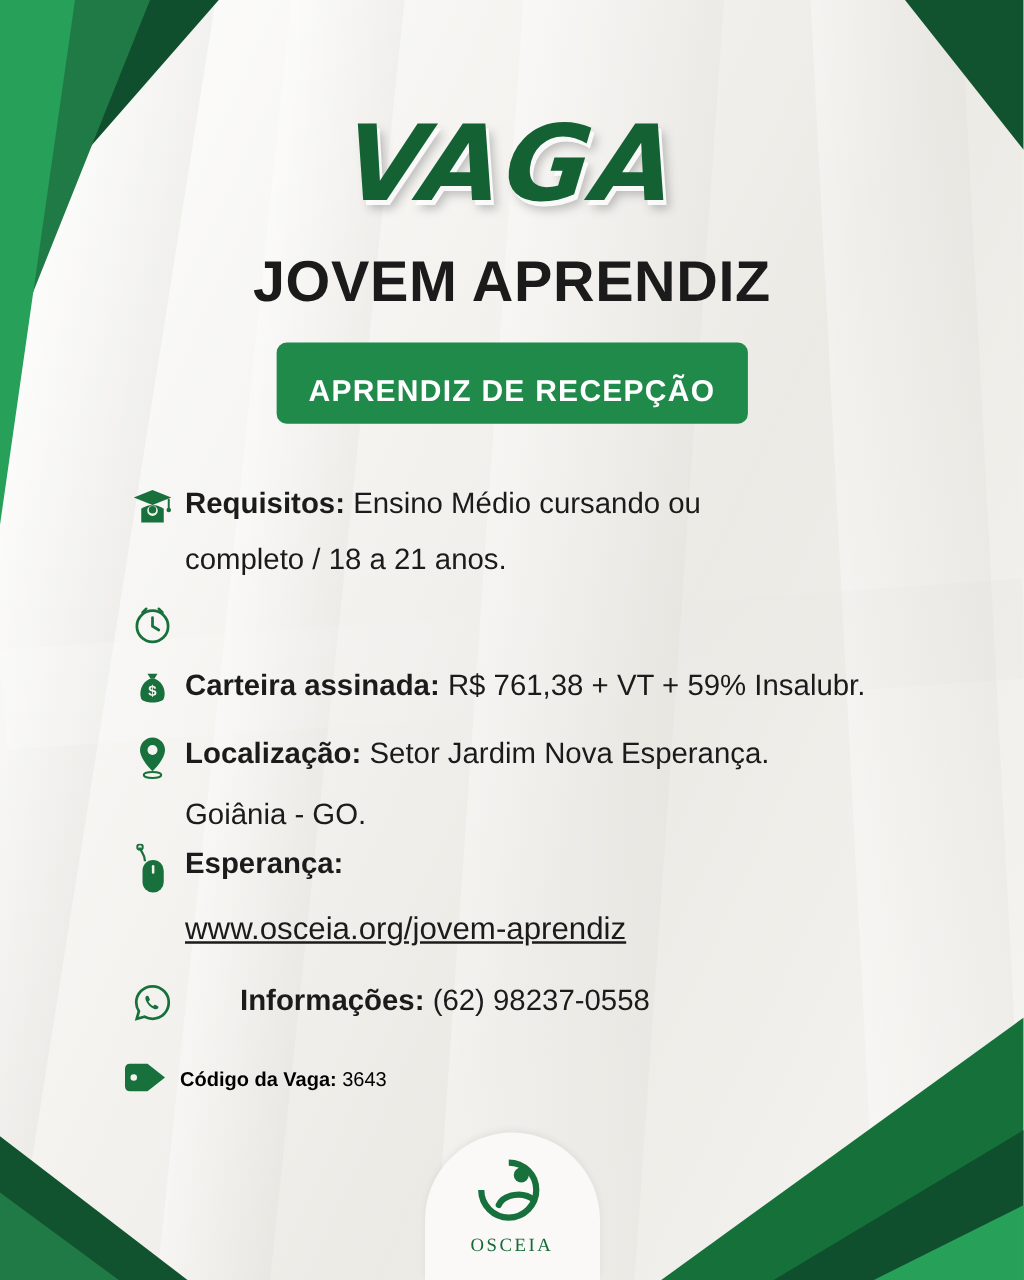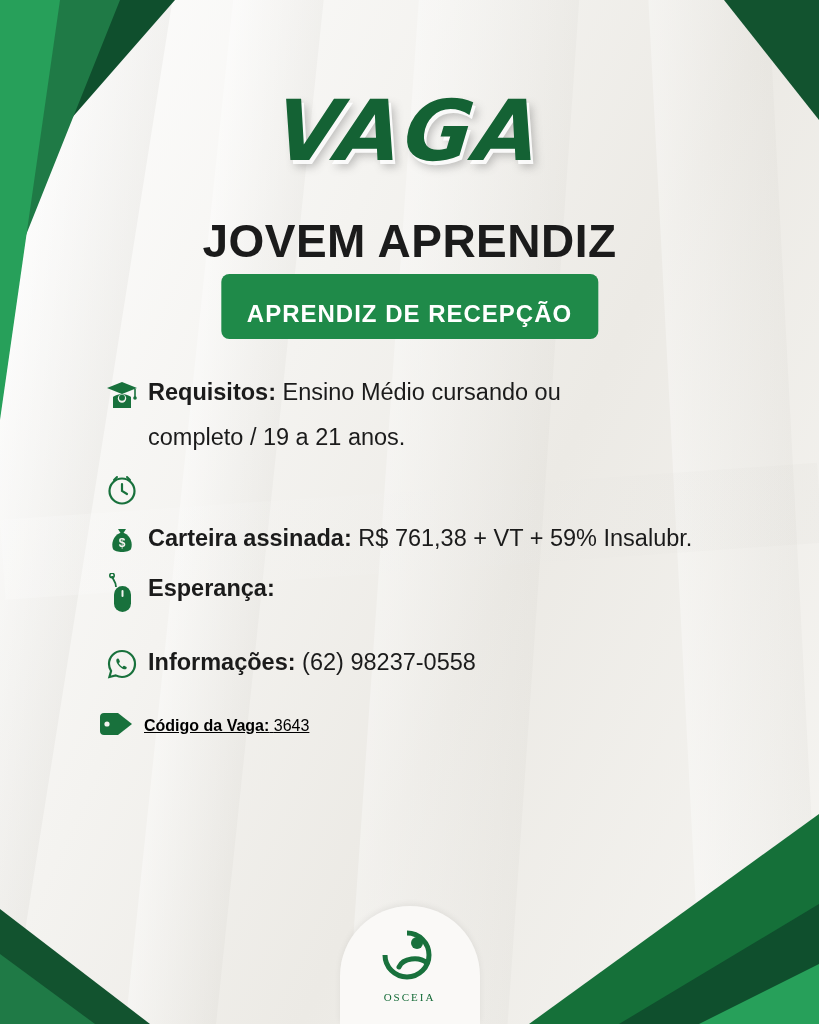--- a/index.html
+++ b/index.html
@@ -110,41 +110,40 @@
     position: absolute;
     top: 198px;
     left: 0;
     width: 819px;
     text-align: center;
     font-family: "Liberation Sans", sans-serif;
     font-weight: 700;
     font-size: 46px;
     letter-spacing: 0.5px;
     color: #1b1b1b;
-    margin-top: 16px;
   }
 
   .badge {
     position: absolute;
     top: 274px;
     left: 50%;
     transform: translateX(-50%);
     background: #1f8a49;
     color: #ffffff;
     font-weight: 700;
     font-size: 24px;
     letter-spacing: 1px;
     padding: 26px 26px 11px 26px;
     border-radius: 8px;
     white-space: nowrap;
   }
 
   .lines {
     position: absolute;
-    top: 375px;
+    top: 385px;
     left: 96px;
     width: 690px;
   }
 
   .row {
     display: flex;
     align-items: flex-start;
     margin-bottom: 14px;
   }
   .row .ico {
@@ -174,42 +173,41 @@
   .link {
     color: #1b1b1b;
     text-decoration: underline;
     font-size: 25px;
   }
 
   .code-row {
     display: flex;
     align-items: center;
     margin-top: 26px;
-    text-decoration: underline;
   }
 
   .logo-wrap {
     position: absolute;
     left: 50%;
     transform: translateX(-50%);
     bottom: 0;
     width: 140px;
     height: 118px;
     background: #faf9f7;
     border-radius: 70px 70px 0 0;
     box-shadow: 0 -2px 6px rgba(0,0,0,0.06);
     display: flex;
     flex-direction: column;
     align-items: center;
     justify-content: center;
     z-index: 10;
   }
   .logo-name {
     font-family: "Liberation Serif", serif;
-    font-size: 11px;
+    font-size: 15px;
     letter-spacing: 2px;
     color: #156b38;
     margin-top: 4px;
   }
 </style>
 </head>
 <body>
 
 <div class="poster">
 
@@ -246,21 +244,21 @@
             <path d="M9 20 C9 20 13 17 18 17 C23 17 27 20 27 20 L27 31 L9 31 Z" fill="#18713c"></path>
             <circle cx="18" cy="21.5" r="4.2" fill="#f4f3f0"></circle>
             <circle cx="18" cy="20.8" r="3" fill="#18713c"></circle>
           </svg>
         </span>
         <span class="txt">
           <b>Requisitos:</b>
           <span>Ensino Médio cursando ou</span>
         </span>
       </div>
-      <div class="row2">completo / 19 a 21 anos.</div>
+      <div class="row2">completo / 18 a 21 anos.</div>
 
       <div class="row" style="margin-top:18px;">
         <span class="ico">
           <svg width="34" height="34" viewBox="0 0 34 34">
             <circle cx="17" cy="18" r="12.5" fill="none" stroke="#18713c" stroke-width="2.2"></circle>
             <path d="M17 11 L17 18 L22 21" fill="none" stroke="#18713c" stroke-width="2.2" stroke-linecap="round"></path>
             <path d="M12 4 L9 7 M22 4 L25 7" stroke="#18713c" stroke-width="2" stroke-linecap="round"></path>
           </svg>
         </span>
       </div>
@@ -272,36 +270,53 @@
             <path d="M15 10 C8 13 6 21 8 26 C10 30 24 30 26 26 C28 21 26 13 19 10 Z" fill="#18713c"></path>
             <text x="17" y="24" font-family="Liberation Sans, sans-serif" font-size="12" font-weight="bold" fill="#f4f3f0" text-anchor="middle">$</text>
           </svg>
         </span>
         <span class="txt">
           <b>Carteira assinada:</b>
           <span>R$ 761,38 + VT + 59% Insalubr.</span>
         </span>
       </div>
 
+      <div class="row" style="margin-top:18px;">
+        <span class="ico">
+          <svg width="34" height="38" viewBox="0 0 34 38">
+            <path d="M17 3 C11.5 3 7 7.5 7 13 C7 20.5 17 30 17 30 C17 30 27 20.5 27 13 C27 7.5 22.5 3 17 3 Z" fill="#18713c"></path>
+            <circle cx="17" cy="13" r="4" fill="#f4f3f0"></circle>
+            <ellipse cx="17" cy="33" rx="7" ry="2.4" fill="none" stroke="#18713c" stroke-width="1.6"></ellipse>
+          </svg>
+        </span>
+        <span class="txt">
+          <b>Localização:</b>
+          <span>Setor Jardim Nova Esperança.</span>
+        </span>
+      </div>
+      <div class="row2" style="margin-top:-4px;">Goiânia - GO.</div>
 
       <div class="row" style="margin-top:6px;">
         <span class="ico">
           <svg width="36" height="48" viewBox="0 0 36 48">
             <path d="M12 14 C12 8 8 6 8 3" fill="none" stroke="#18713c" stroke-width="1.8"></path>
             <circle cx="8" cy="2.5" r="2.2" fill="none" stroke="#18713c" stroke-width="1.6"></circle>
             <rect x="10" y="13" width="17" height="26" rx="8.5" fill="#18713c"></rect>
             <rect x="17.5" y="17" width="2" height="7" rx="1" fill="#f4f3f0"></rect>
           </svg>
         </span>
         <span class="txt">
           <b>Esperança:</b>
         </span>
       </div>
-
-      <div class="row" style="margin-top:24px;">
+      <div class="row2" style="margin-top:-10px;">
+        <a class="link" href="#">www.osceia.org/jovem-aprendiz</a>
+      </div>
+
+      <div class="row" style="margin-top:24px;gap:44px;">
         <span class="ico">
           <svg width="34" height="34" viewBox="0 0 34 34">
             <path d="M17 4 C9.8 4 4 9.8 4 17 C4 19.6 4.8 22 6.1 24 L4.4 30 L10.7 28.4 C12.6 29.4 14.7 30 17 30 C24.2 30 30 24.2 30 17 C30 9.8 24.2 4 17 4 Z" fill="none" stroke="#18713c" stroke-width="2.2"></path>
             <path d="M12.6 11.5 C12 11.5 11.3 12.3 11.3 13.6 C11.3 16.5 15.2 21.4 19 22.3 C20.5 22.6 21.5 21.9 21.7 21 C21.9 20.2 21.4 19.9 20.6 19.5 L19.2 18.8 C18.7 18.6 18.4 18.8 18.1 19.2 L17.6 19.9 C15.9 19.1 14.4 17.6 13.7 16 L14.5 15.4 C14.9 15.1 15 14.7 14.8 14.3 L14.1 12.6 C13.8 11.9 13.4 11.5 12.6 11.5 Z" fill="#18713c"></path>
           </svg>
         </span>
         <span class="txt">
           <b>Informações:</b>
           <span>(62) 98237-0558</span>
         </span>

